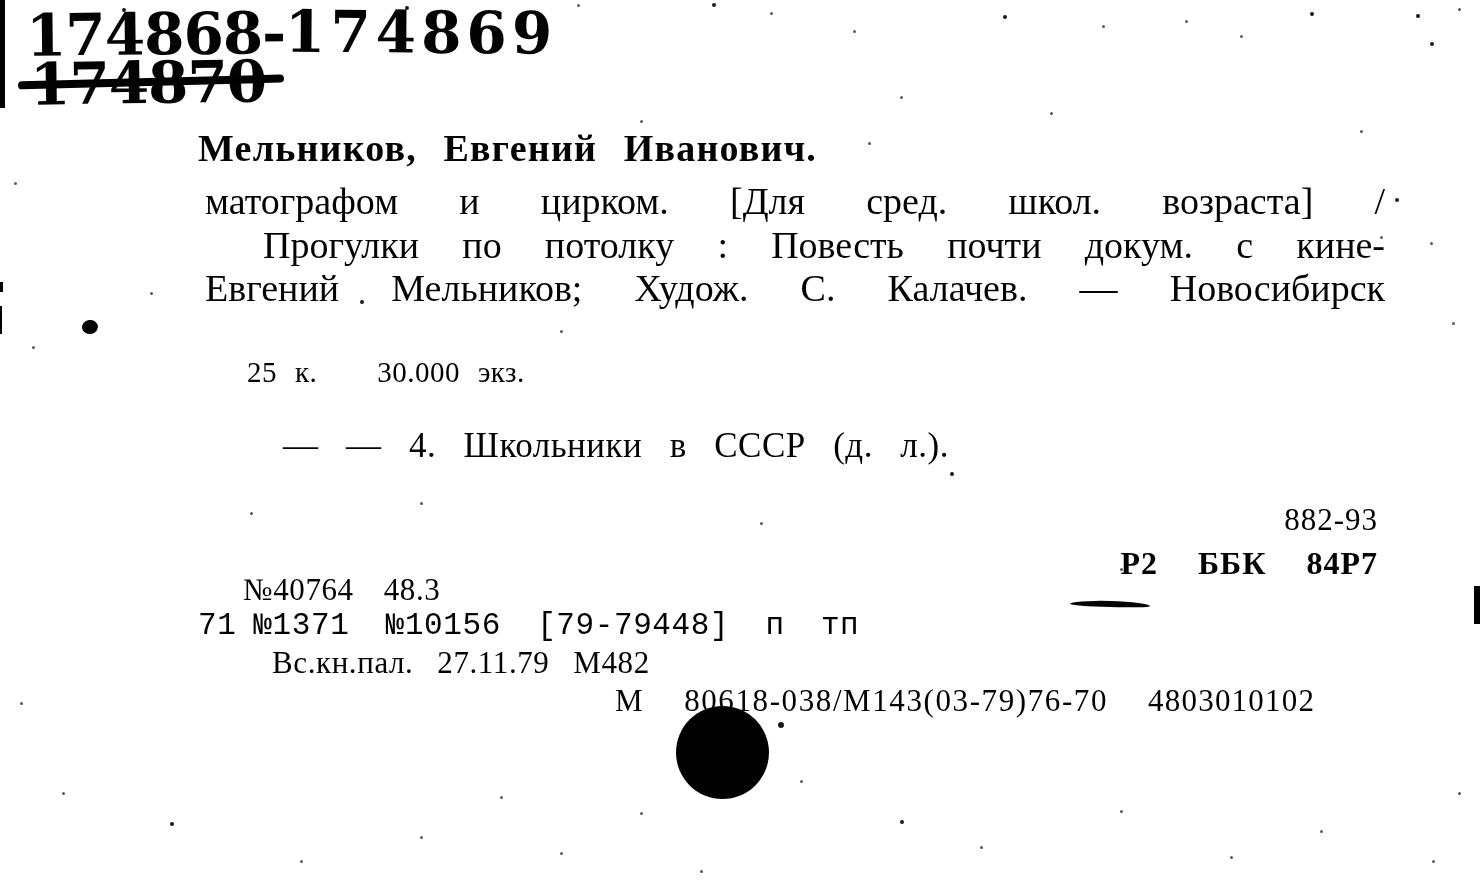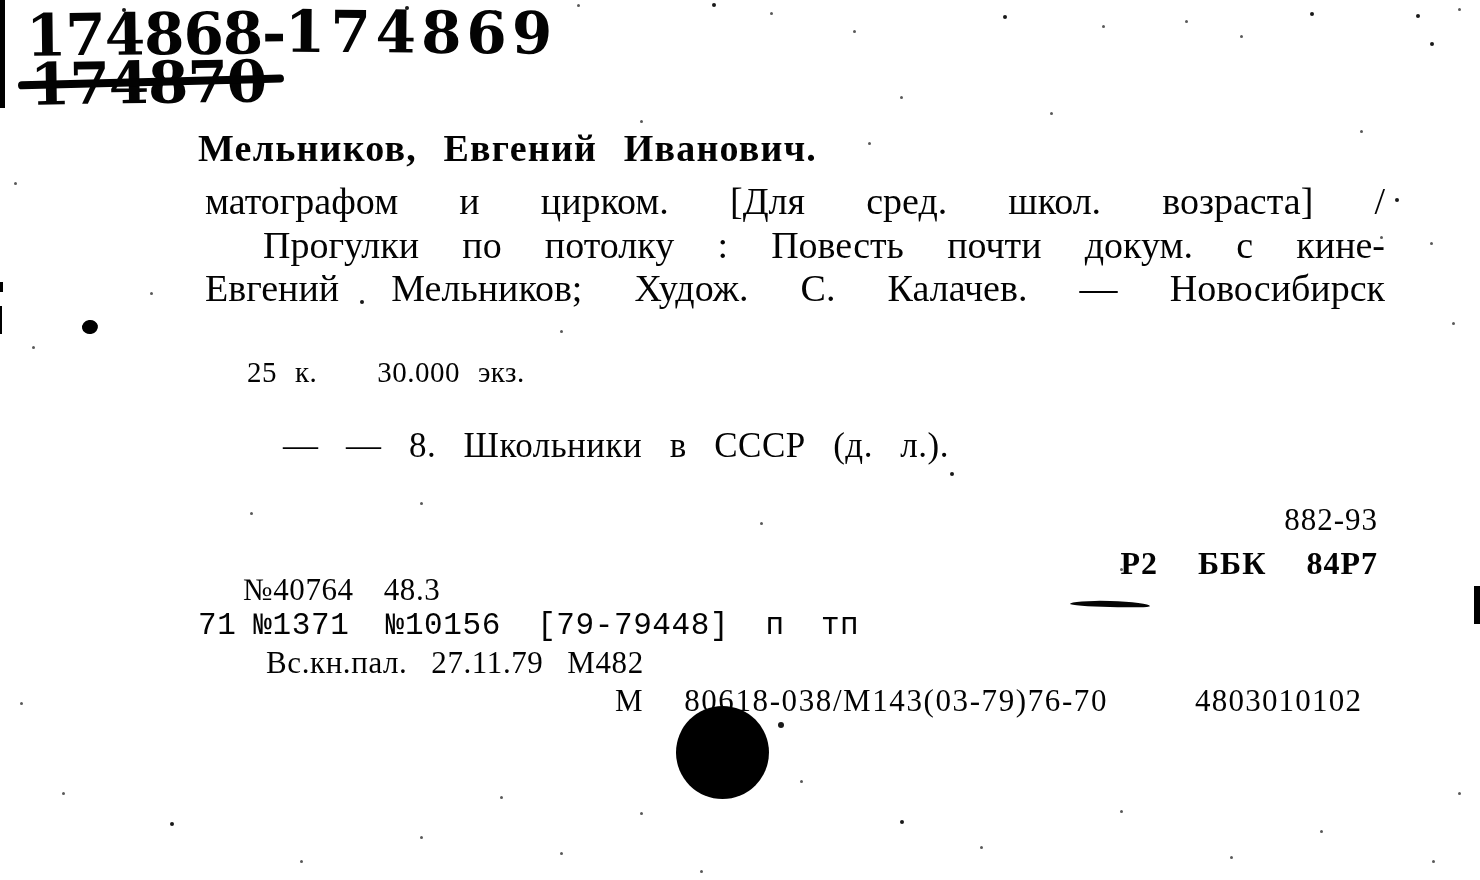--- a/index.html
+++ b/index.html
@@ -113,29 +113,29 @@
   }
   
   .tech {
     position: absolute;
     font-size: 31px;
     letter-spacing: 0.6px;
     white-space: nowrap;
   }
   #inv-line { left: 243px; top: 572px; display: flex; gap: 30px; }
   #catalog-line { left: 198px; top: 608px; display: flex; gap: 17px; word-spacing: 0.55em; font-family: Liberation Mono, monospace; }
-  #chamber-line { left: 266px; top: 645px; word-spacing: 0.5em; }
+  #chamber-line { left: 272px; top: 645px; word-spacing: 0.5em; }
   #publisher-line {
     left: 615px;
     top: 683px;
     display: flex;
     gap: 40px;
     letter-spacing: 1.6px;
   }
-  #publisher-line .num { letter-spacing: 1.2px; margin-left: 47px; }
+  #publisher-line .num { letter-spacing: 1.2px; }
   
   #punch-hole {
     position: absolute;
     left: 676px;
     top: 706px;
     width: 93px;
     height: 93px;
     background: #000;
     border-radius: 50%;
   }
@@ -175,21 +175,21 @@
     <div class="desc-line">матографом и цирком. [Для сред. школ. возраста] /</div>
     <div class="desc-line first">Прогулки по потолку : Повесть почти докум. с кине-</div>
     <div class="desc-line">Евгений Мельников; Худож. С. Калачев. — Новосибирск</div>
   </div>
 
   <div id="price-row">
     <span>25 к.</span>
     <span>30.000 экз.</span>
   </div>
 
-  <div id="subject-line">— — 8. Школьники в СССР (д. л.).</div>
+  <div id="subject-line">— — 4. Школьники в СССР (д. л.).</div>
 
   <div id="codes-right">
     <div id="code-top">882-93</div>
     <div id="classification">
       <span>Р2</span>
       <span>ББК</span>
       <span>84Р7</span>
     </div>
   </div>
   <div id="class-underline"></div>

